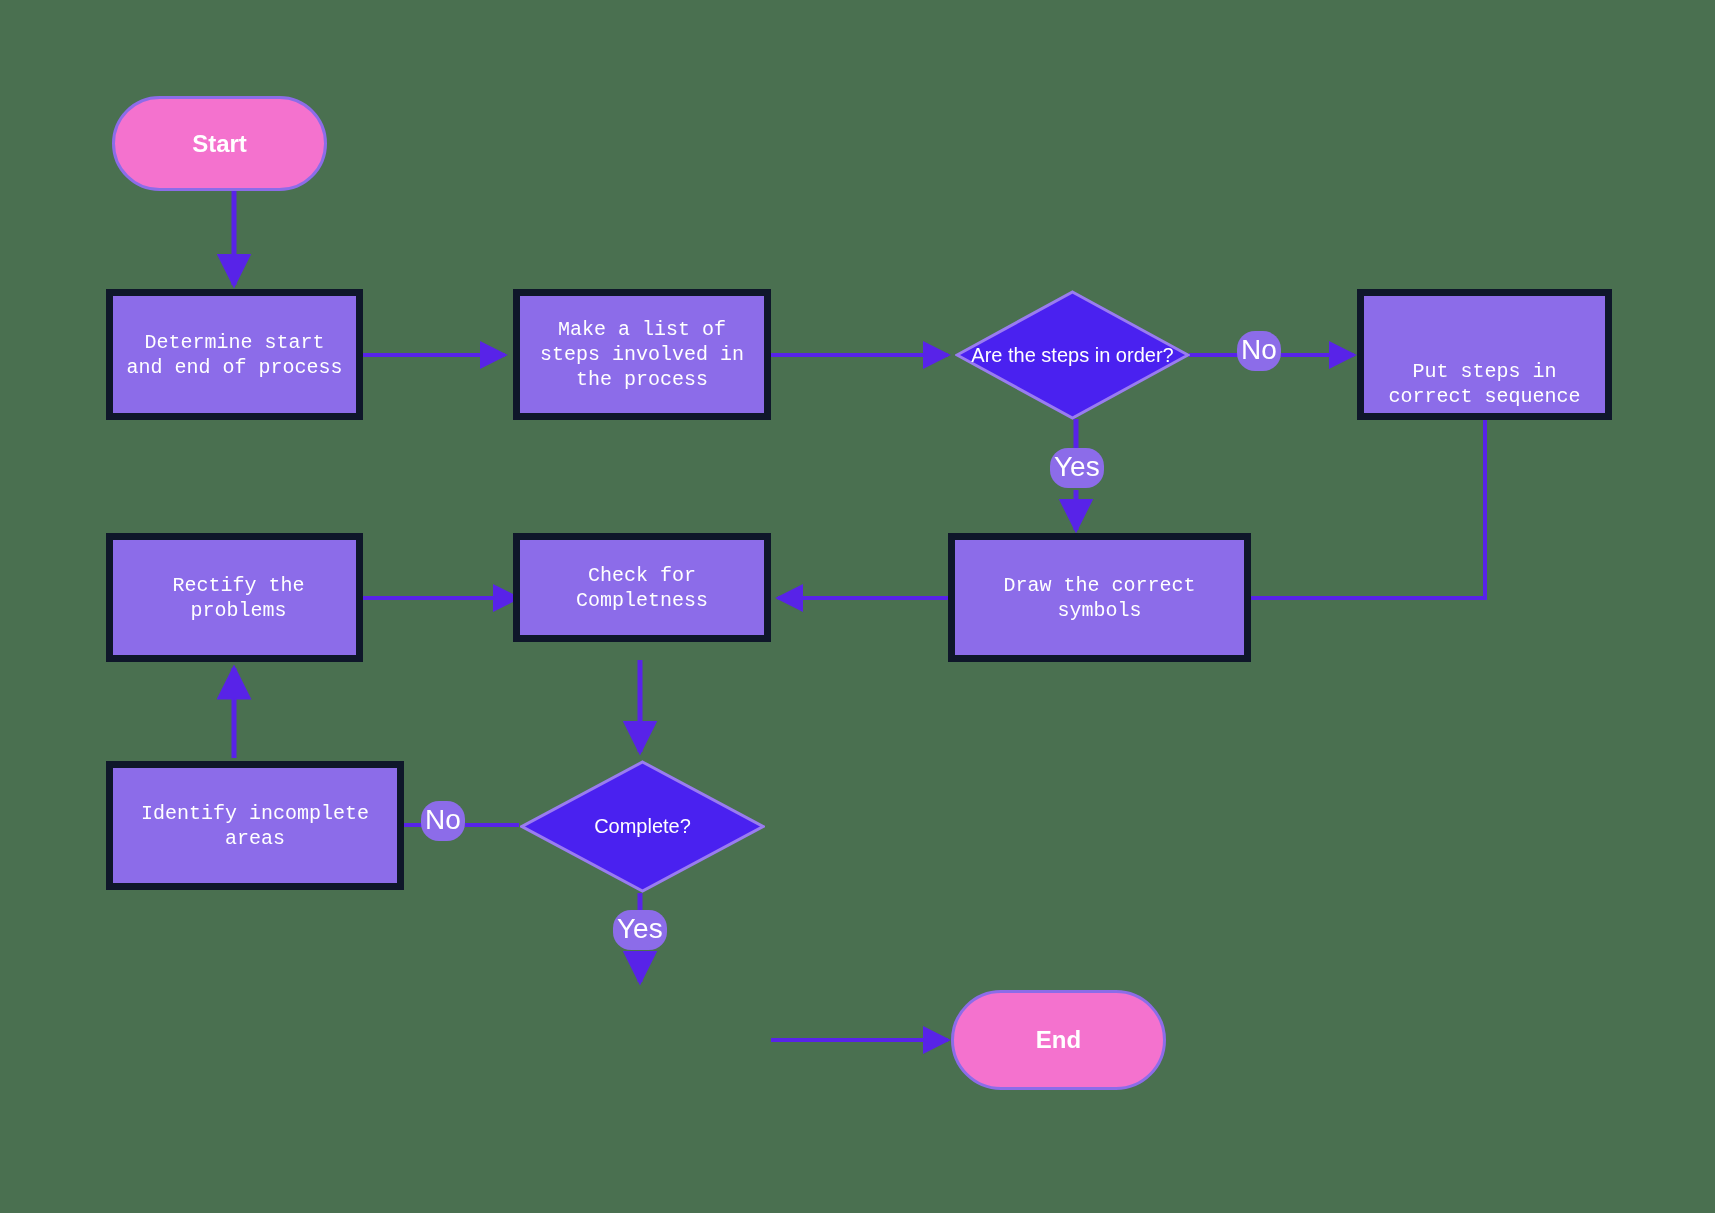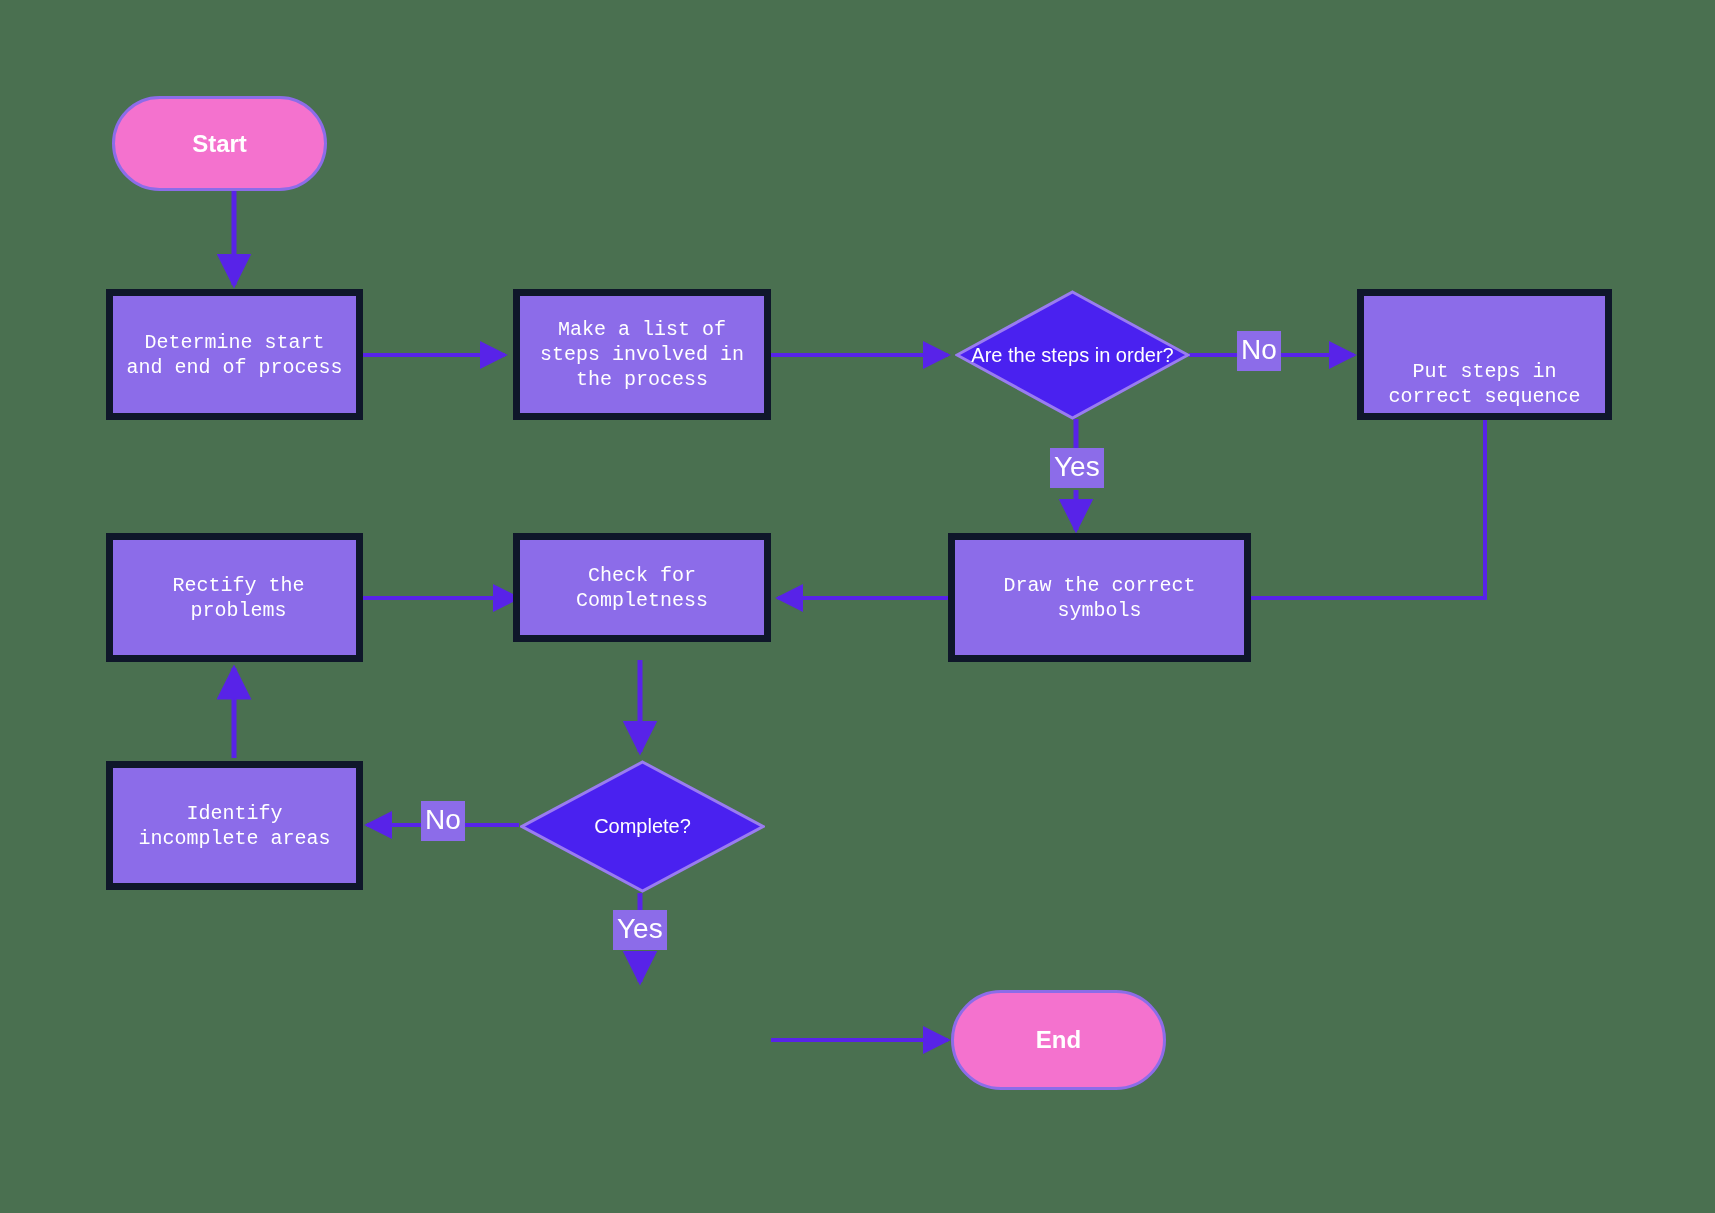--- a/index.html
+++ b/index.html
@@ -76,20 +76,21 @@
   }
   .edge-label {
     position: absolute;
     background: #8c6ce9;
     color: #ffffff;
     font-size: 28px;
     line-height: 1;
     padding: 5px 4px 7px 4px;
     z-index: 4;
     white-space: nowrap;
+    border-radius: 18px;
   }
 </style>
 </head>
 <body>
 
 <div id="canvas">
 
   <svg id="edges" viewBox="0 0 1715 1213" xmlns="http://www.w3.org/2000/svg">
     <defs>
       <marker id="arrow" viewBox="0 0 10 10" refX="9" refY="5" markerWidth="7" markerHeight="7" orient="auto-start-reverse">
@@ -163,21 +164,21 @@
     <span>Rectify the problems</span>
   </div>
 
   <div class="decision-wrap" style="left:520px; top:760px; width:245px; height:133px;">
     <svg width="245" height="133" viewBox="0 0 245 133" xmlns="http://www.w3.org/2000/svg">
       <polygon points="122.5,2 243,66.5 122.5,131 2,66.5" fill="#4a21f0" stroke="#9a7cf0" stroke-width="3"></polygon>
     </svg>
     <div class="decision-label">Complete?</div>
   </div>
 
-  <div class="node process" style="left:106px; top:761px; width:257px; height:129px;">
+  <div class="node process" style="left:106px; top:761px; width:298px; height:129px;">
     <span>Identify incomplete areas</span>
   </div>
 
 
   <div class="node terminator" style="left:951px; top:990px; width:215px; height:100px;">
     <span>End</span>
   </div>
 
   <div class="edge-label" style="left:1237px; top:331px;">No</div>
 

